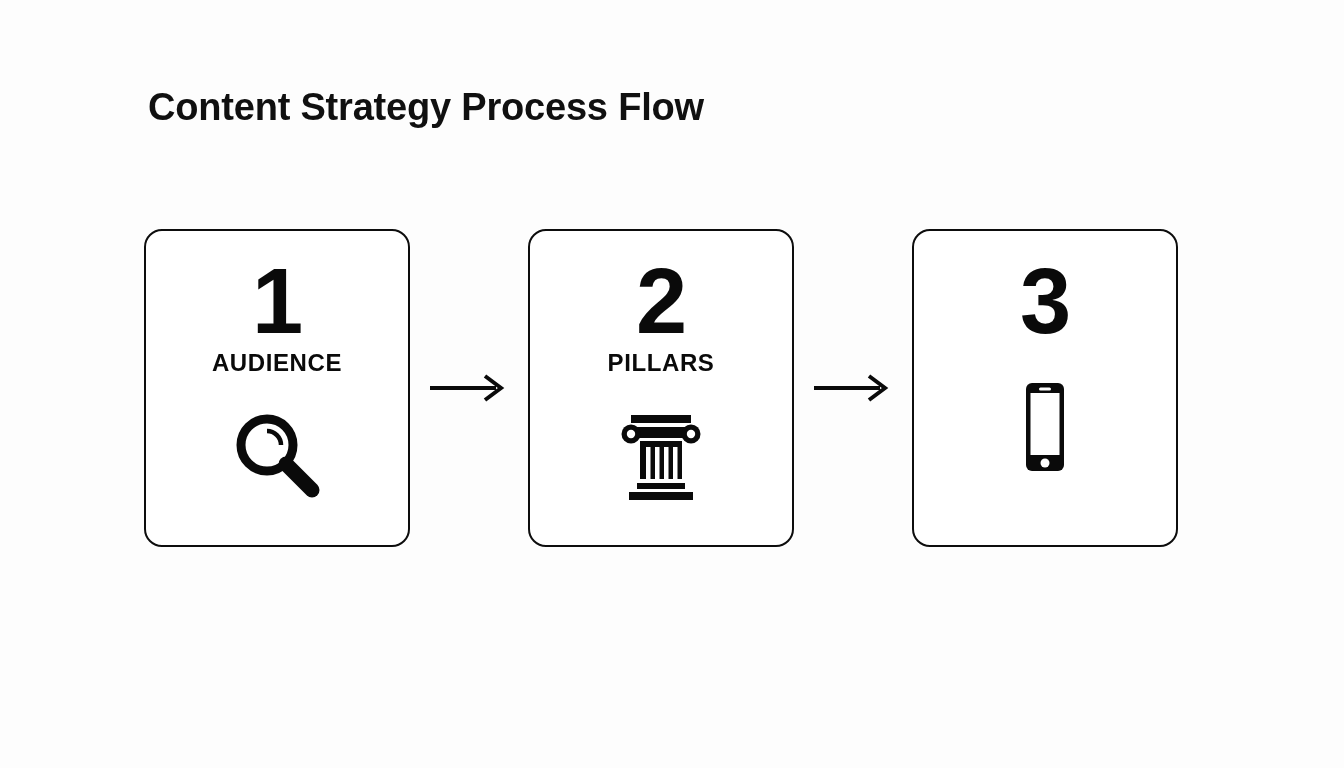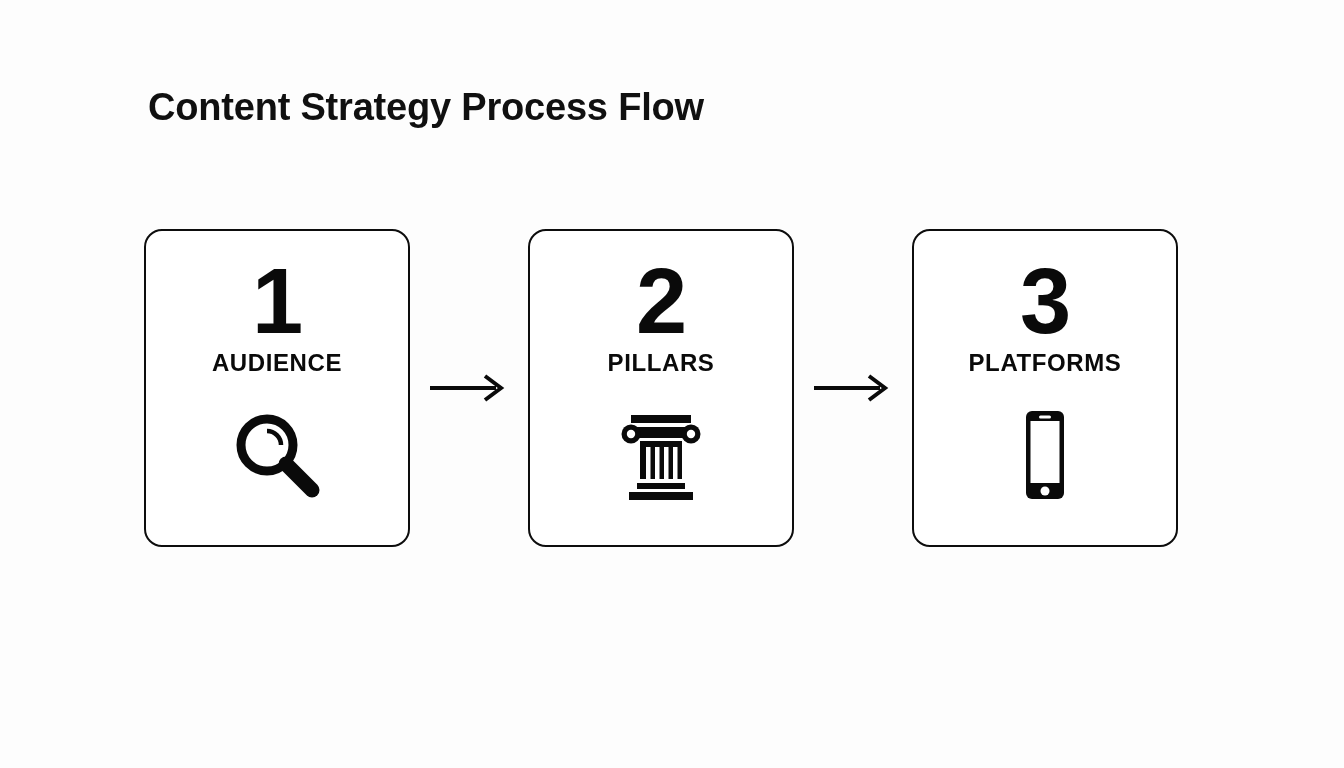--- a/index.html
+++ b/index.html
@@ -172,21 +172,20 @@
 
     <div class="connector">
       <svg width="80" height="28" viewBox="0 0 80 28" aria-hidden="true">
         <line x1="1" y1="14" x2="67" y2="14" stroke="#0a0a0a" stroke-width="4"></line>
         <polyline points="56,2 72,14 56,26" fill="none" stroke="#0a0a0a" stroke-width="4" stroke-linecap="butt" stroke-linejoin="miter"></polyline>
       </svg>
     </div>
 
     <div class="step-card">
       <div class="step-number">3</div>
-      <div class="step-label">PLATFORMS</div>
       <div class="step-icon">
         <svg width="104" height="104" viewBox="0 0 104 104" aria-hidden="true">
 
           <rect x="33" y="8" width="38" height="88" rx="6" ry="6" fill="#0a0a0a"></rect>
 
           <rect x="37.5" y="18" width="29" height="62" fill="#ffffff"></rect>
 
           <rect x="46" y="12.5" width="12" height="3" rx="1.5" ry="1.5" fill="#ffffff"></rect>
 
           <circle cx="52" cy="88" r="4.5" fill="#ffffff"></circle>

